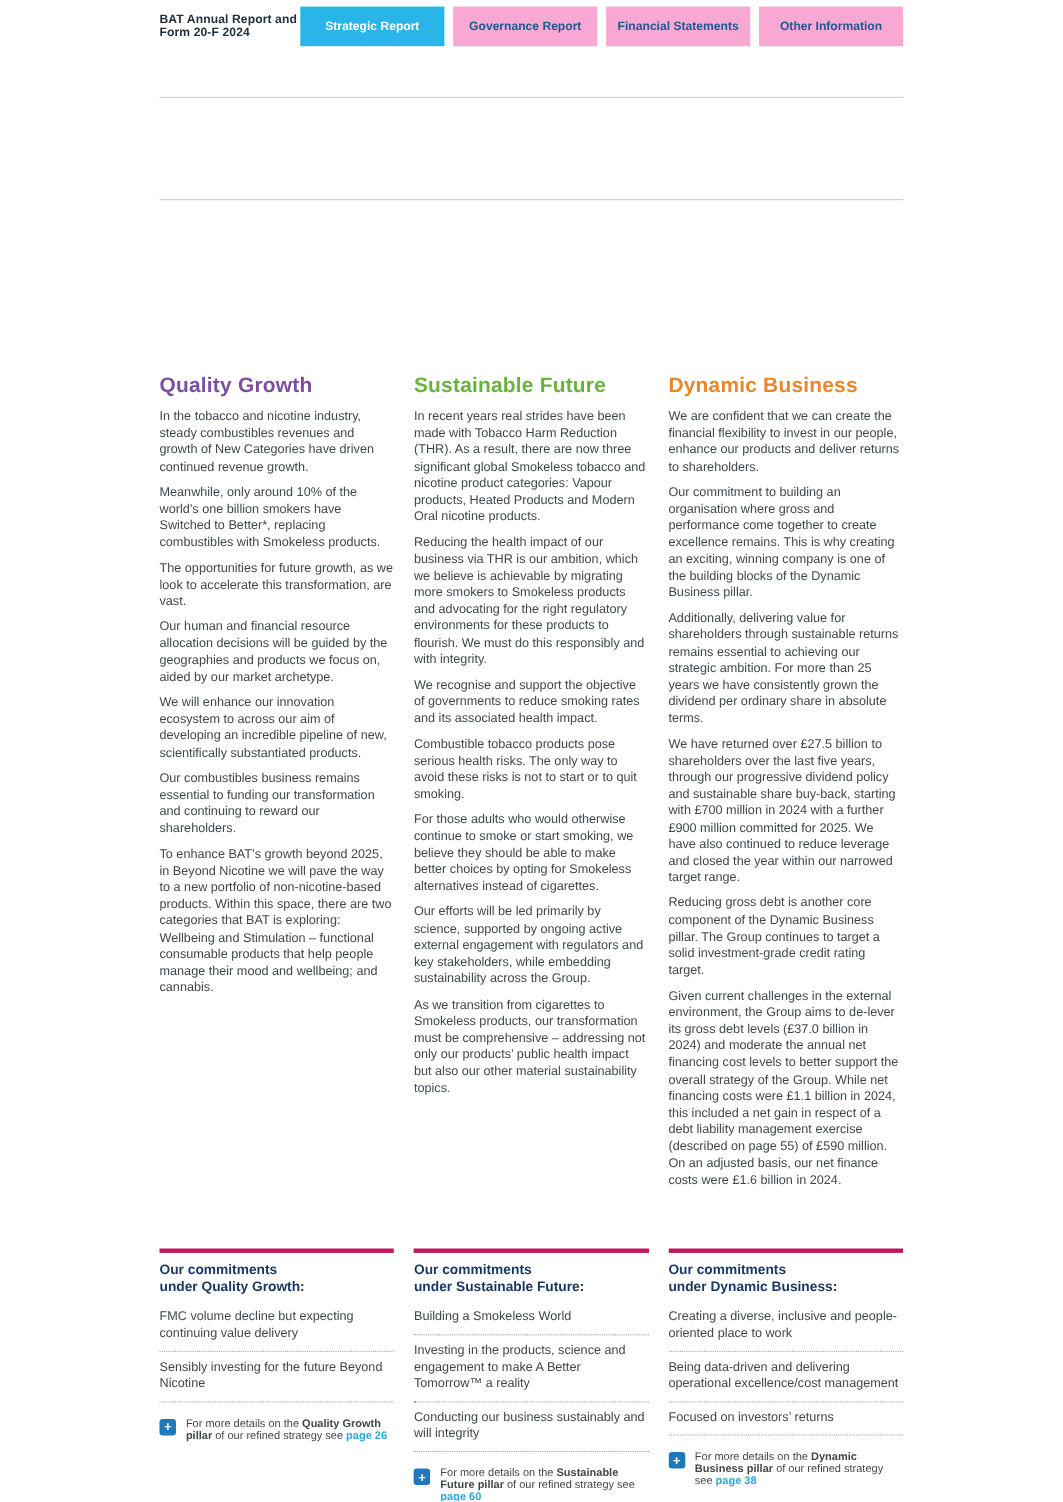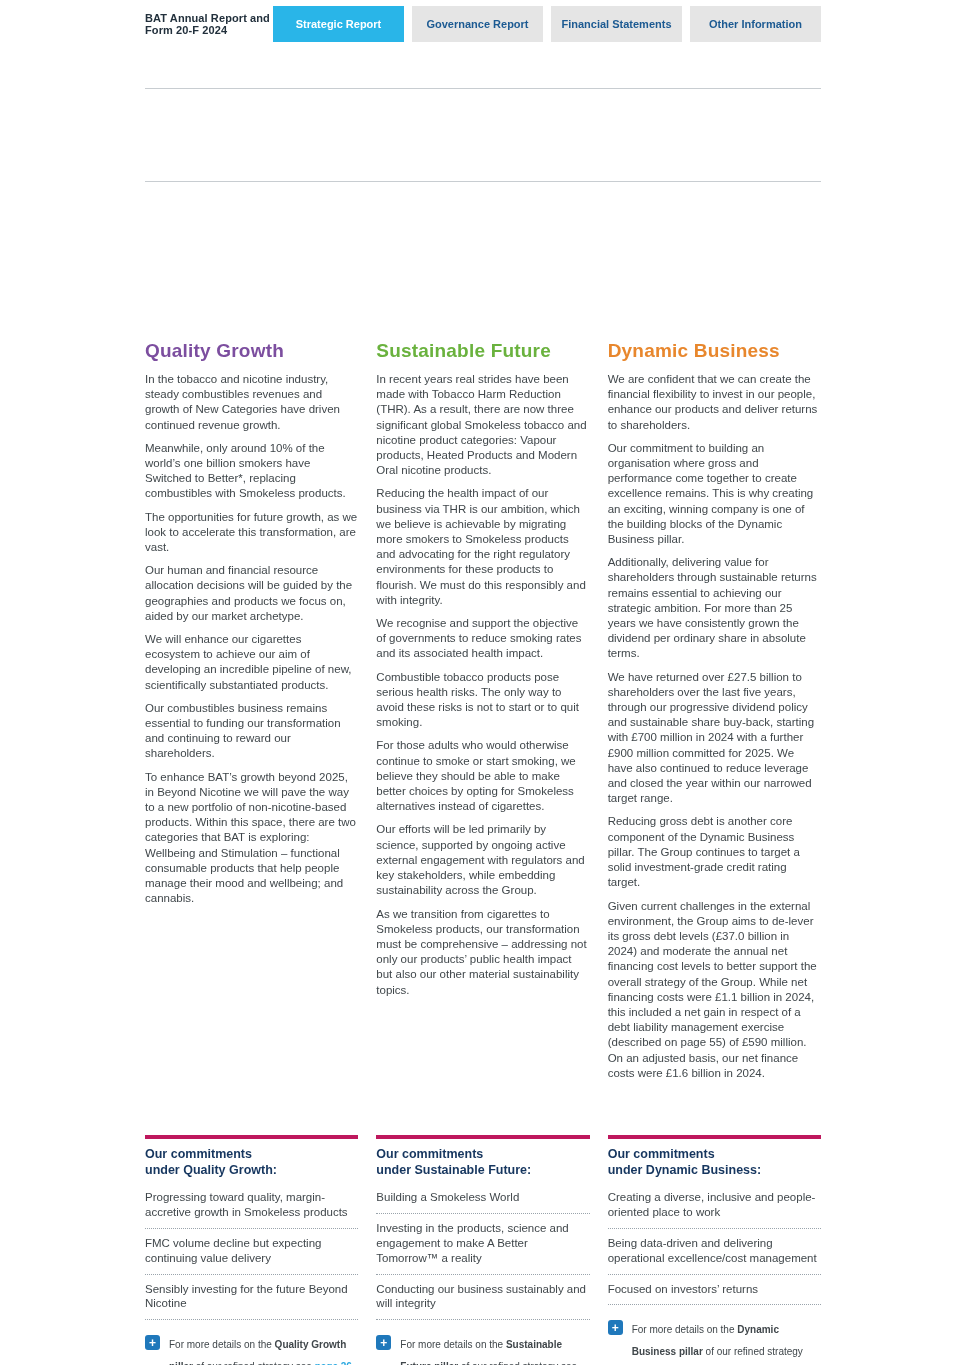--- a/index.html
+++ b/index.html
@@ -7,41 +7,41 @@
   .page {
     width:814px; height:1365px; margin:0 auto; background:#ffffff;
     font-family:"Liberation Sans", sans-serif; color:#40474b;
     overflow:hidden; position:relative;
   }
   .topbar { height:44px; display:flex; align-items:center; justify-content:space-between; padding:4px 69px 0; }
   .report-title { font-size:11px; font-weight:bold; color:#22303c; letter-spacing:0.1px; }
   .tabs { display:flex; gap:8px; }
   .tab {
     width:131px; height:36px; display:flex; align-items:center; justify-content:center;
-    text-align:center; font-size:11px; font-weight:bold; color:#1c5a92; background:#e5e5e5; cursor:pointer;
+    text-align:center; font-size:11px; font-weight:bold; color:#1c5a92; background:#f9a8d4; cursor:pointer;
   }
   .tab.active { background:#29b5e8; color:#ffffff; }
   .rule { border:none; border-top:1px solid #c8cdd1; margin-left:69px; margin-right:69px; }
   .rule-1 { margin-top:44px; }
   .rule-2 { margin-top:92px; }
   .columns { display:flex; gap:18px; padding:0 69px; margin-top:158px; }
   .col { width:264px; }
   .col-title { font-size:19px; font-weight:bold; margin-bottom:10px; letter-spacing:0.2px; }
   .col p { font-size:11.5px; line-height:15.2px; margin-bottom:8px; }
   .commitments { display:flex; gap:18px; padding:0 69px; margin-top:46px; }
   .commit-col { width:264px; border-top:4px solid #be185d; padding-top:7px; display:flex; flex-direction:column; }
   .commit-heading { font-size:12.5px; font-weight:bold; color:#16365f; line-height:1.3; margin-bottom:5px; }
   .commit-item { font-size:11.5px; line-height:14.8px; padding:7px 0 8px; border-bottom:1px dotted #9aa4ac; }
   .more { display:flex; gap:9px; margin-top:14px; align-items:flex-start; }
   .plus-box {
     flex:0 0 auto; width:15px; height:15px; margin-top:1px; background:#1f78bb; border-radius:3px;
     color:#ffffff; display:flex; align-items:center; justify-content:center; font-size:12px; font-weight:bold;
   }
   .plus-box::before { content:"+"; }
-  .more-text { font-size:10px; line-height:22px; max-width:185px; color:#40474b; }
+  .more-text { font-size:10px; line-height:11px; max-width:185px; color:#40474b; }
   .more-text strong { font-weight:bold; }
   .page-link { font-weight:bold; color:#29a8e0; text-decoration:none; cursor:pointer; }
   .note { padding:0 69px; margin-top:18px; }
   .note-rule { border:none; border-top:1px solid #c8cdd1; margin-bottom:6px; }
   .note-label { font-size:9.5px; font-weight:bold; margin-bottom:3px; color:#22303c; }
   .note-line { display:flex; gap:12px; font-size:9.5px; line-height:12px; }
   .page-num { text-align:center; font-size:11px; font-weight:bold; margin-top:16px; color:#30383c; }
 </style>
 </head>
 <body>
@@ -62,21 +62,21 @@
   <hr class="rule rule-2">
 
   <main class="columns">
 
     <section class="col">
       <h2 class="col-title" style="color: rgb(124, 78, 159);">Quality Growth</h2>
       <p>In the tobacco and nicotine industry, steady combustibles revenues and growth of New Categories have driven continued revenue growth.</p>
       <p>Meanwhile, only around 10% of the world’s one billion smokers have Switched to Better*, replacing combustibles with Smokeless products.</p>
       <p>The opportunities for future growth, as we look to accelerate this transformation, are vast.</p>
       <p>Our human and financial resource allocation decisions will be guided by the geographies and products we focus on, aided by our market archetype.</p>
-      <p>We will enhance our cigarettes ecosystem to achieve our aim of developing an incredible pipeline of new, scientifically substantiated products.</p>
+      <p>We will enhance our innovation ecosystem to across our aim of developing an incredible pipeline of new, scientifically substantiated products.</p>
       <p>Our combustibles business remains essential to funding our transformation and continuing to reward our shareholders.</p>
       <p>To enhance BAT’s growth beyond 2025, in Beyond Nicotine we will pave the way to a new portfolio of non-nicotine-based products. Within this space, there are two categories that BAT is exploring: Wellbeing and Stimulation – functional consumable products that help people manage their mood and wellbeing; and cannabis.</p>
     </section>
 
     <section class="col">
       <h2 class="col-title" style="color: rgb(106, 178, 62);">Sustainable Future</h2>
       <p>In recent years real strides have been made with Tobacco Harm Reduction (THR). As a result, there are now three significant global Smokeless tobacco and nicotine product categories: Vapour products, Heated Products and Modern Oral nicotine products.</p>
       <p>Reducing the health impact of our business via THR is our ambition, which we believe is achievable by migrating more smokers to Smokeless products and advocating for the right regulatory environments for these products to flourish. We must do this responsibly and with integrity.</p>
       <p>We recognise and support the objective of governments to reduce smoking rates and its associated health impact.</p>
       <p>Combustible tobacco products pose serious health risks. The only way to avoid these risks is not to start or to quit smoking.</p>
@@ -94,21 +94,20 @@
       <p>Reducing gross debt is another core component of the Dynamic Business pillar. The Group continues to target a solid investment-grade credit rating target.</p>
       <p>Given current challenges in the external environment, the Group aims to de-lever its gross debt levels (£37.0 billion in 2024) and moderate the annual net financing cost levels to better support the overall strategy of the Group. While net financing costs were £1.1 billion in 2024, this included a net gain in respect of a debt liability management exercise (described on page 55) of £590 million. On an adjusted basis, our net finance costs were £1.6 billion in 2024.</p>
     </section>
 
   </main>
 
   <section class="commitments">
 
     <div class="commit-col">
       <h3 class="commit-heading"><span>Our commitments</span><br><span>under Quality Growth:</span></h3>
-      <div class="commit-item">Progressing toward quality, margin-accretive growth in Smokeless products</div>
       <div class="commit-item">FMC volume decline but expecting continuing value delivery</div>
       <div class="commit-item">Sensibly investing for the future Beyond Nicotine</div>
       <div class="more">
         <span class="plus-box"></span>
         <p class="more-text"><span>For more details on the </span><strong>Quality Growth pillar</strong><span> of our refined strategy see </span><a class="page-link">page 26</a></p>
       </div>
     </div>
 
     <div class="commit-col">
       <h3 class="commit-heading"><span>Our commitments</span><br><span>under Sustainable Future:</span></h3>

